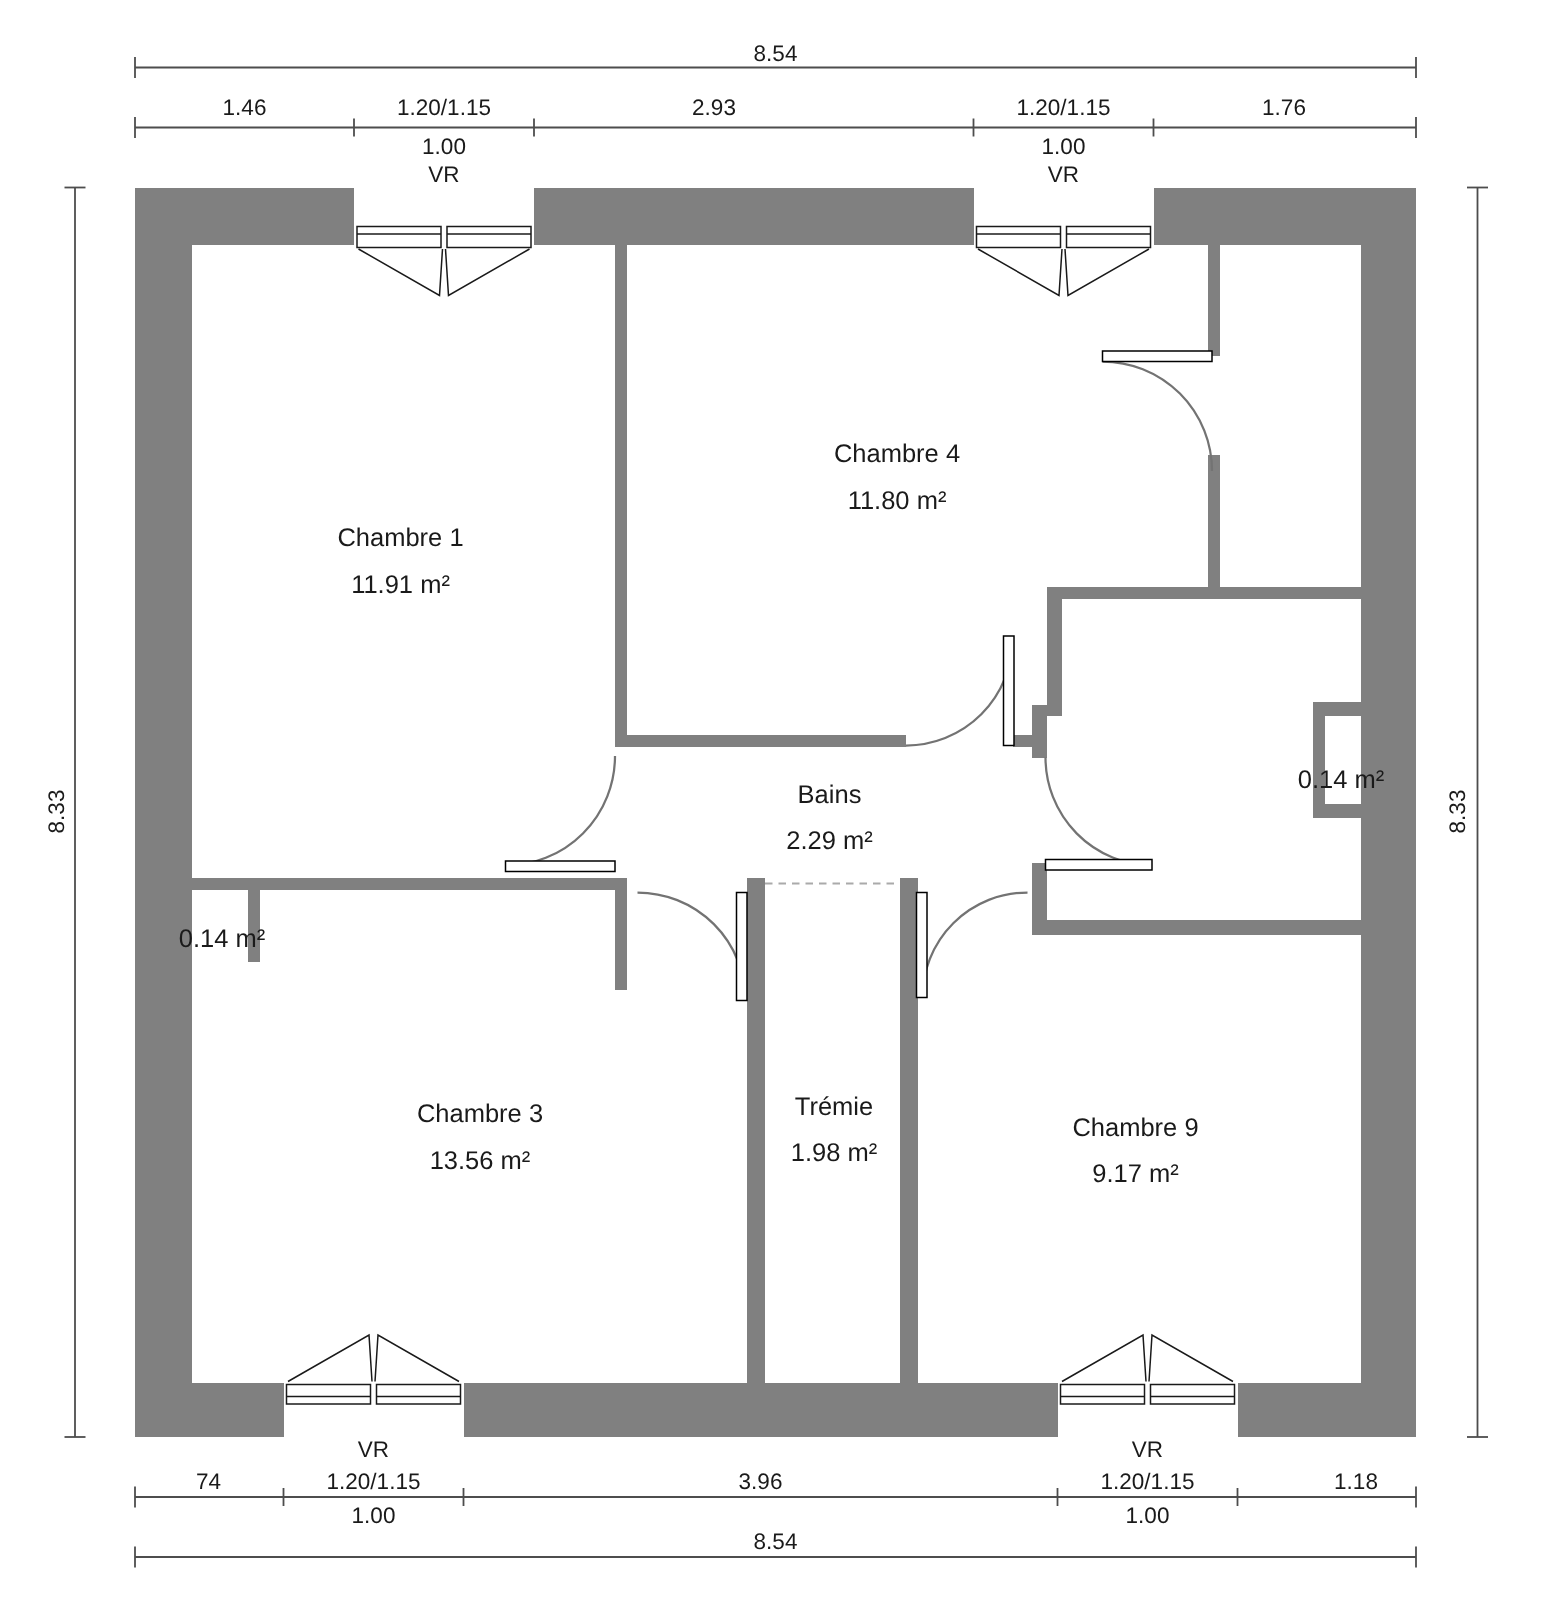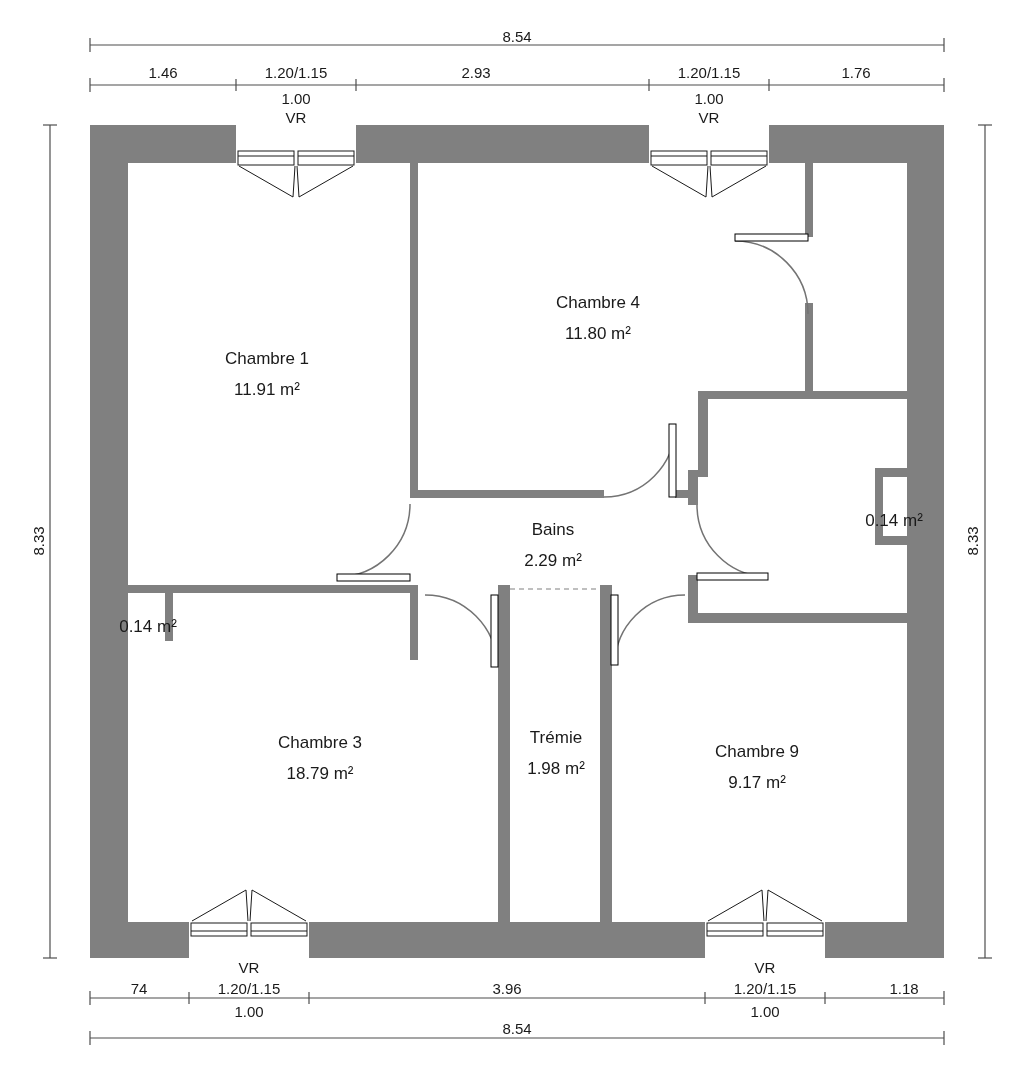--- a/index.html
+++ b/index.html
@@ -187,21 +187,21 @@
   <div class="lbl" style="left:598px;top:318px">
     <div>Chambre 4</div>
     <div>11.80 m²</div>
   </div>
   <div class="lbl" style="left:553px;top:545px">
     <div>Bains</div>
     <div>2.29 m²</div>
   </div>
   <div class="lbl" style="left:320px;top:758px">
     <div>Chambre 3</div>
-    <div>18.79 m²</div>
+    <div>13.56 m²</div>
   </div>
   <div class="lbl" style="left:556px;top:753px">
     <div>Trémie</div>
     <div>1.98 m²</div>
   </div>
   <div class="lbl" style="left:757px;top:767px">
     <div>Chambre 9</div>
     <div>9.17 m²</div>
   </div>
   <div class="lbl" style="left:148px;top:626px">0.14 m²</div>

